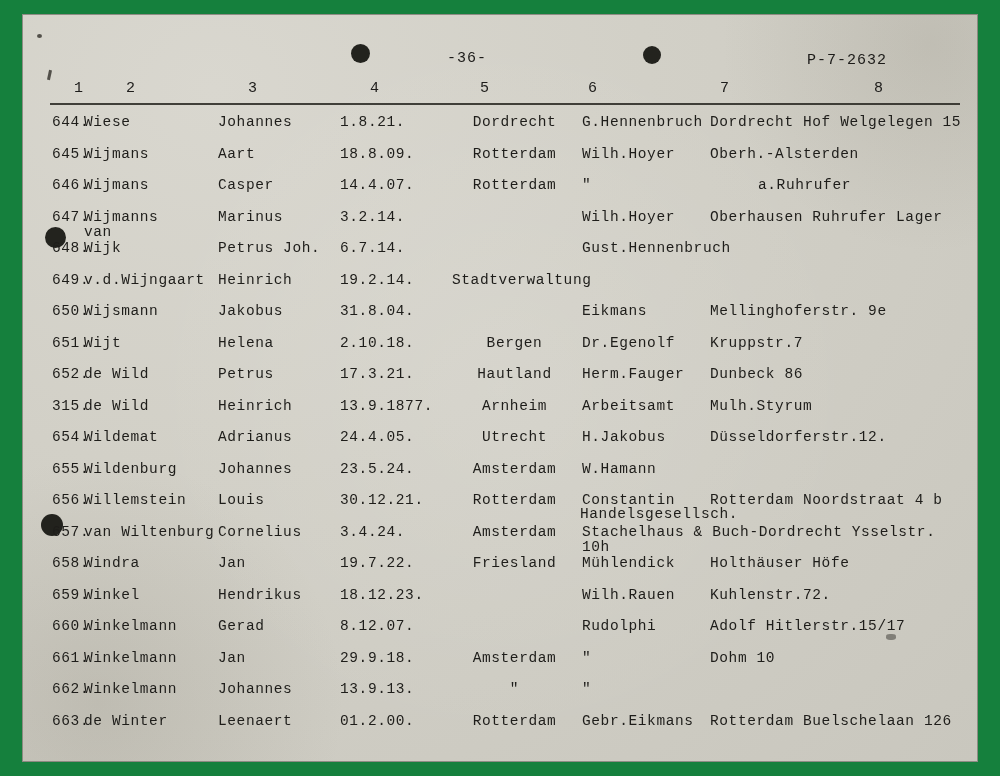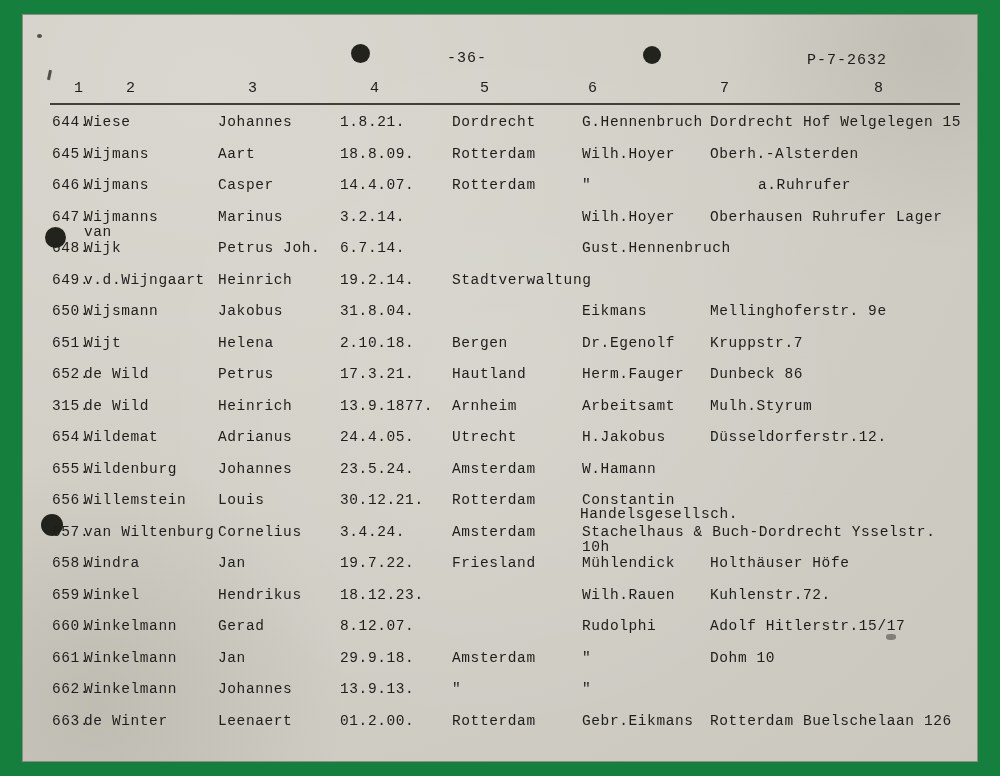--- a/index.html
+++ b/index.html
@@ -110,21 +110,21 @@
   }
   .cell {
     position: absolute;
     top: 0;
     color: #1e1d1a;
   }
   .c1 { left: 30px;  width: 52px; }
   .c2 { left: 62px;  width: 160px; }
   .c3 { left: 196px; width: 140px; }
   .c4 { left: 318px; width: 110px; }
-  .c5 { left: 430px; width: 125px; }
+  .c5 { left: 430px; width: 125px; text-align: center; }
   .c6 { left: 560px; width: 118px; }
   .c7 { left: 688px; width: 270px; }
   .sub {
     position: absolute;
     font-size: 14.5px;
     letter-spacing: 0.6px;
     white-space: pre;
     color: #1e1d1a;
   }
 </style>
@@ -164,21 +164,21 @@
           <div class="row"><div class="cell c1">646.</div><div class="cell c2">Wijmans</div><div class="cell c3">Casper</div><div class="cell c4">14.4.07.</div><div class="cell c5">Rotterdam</div><div class="cell c6">"</div><div class="cell c7" style="left: 736px;">a.Ruhrufer</div></div>
           <div class="row"><div class="cell c1">647.</div><div class="cell c2">Wijmanns</div><div class="cell c3">Marinus</div><div class="cell c4">3.2.14.</div><div class="cell c6">Wilh.Hoyer</div><div class="cell c7">Oberhausen Ruhrufer Lager</div><div class="sub" style="left: 62px; top: 15px;">van</div></div>
           <div class="row"><div class="cell c1">648.</div><div class="cell c2">Wijk</div><div class="cell c3">Petrus Joh.</div><div class="cell c4">6.7.14.</div><div class="cell c6">Gust.Hennenbruch</div></div>
           <div class="row"><div class="cell c1">649.</div><div class="cell c2">v.d.Wijngaart</div><div class="cell c3">Heinrich</div><div class="cell c4">19.2.14.</div><div class="cell c5">Stadtverwaltung</div></div>
           <div class="row"><div class="cell c1">650.</div><div class="cell c2">Wijsmann</div><div class="cell c3">Jakobus</div><div class="cell c4">31.8.04.</div><div class="cell c6">Eikmans</div><div class="cell c7">Mellinghoferstr. 9e</div></div>
           <div class="row"><div class="cell c1">651.</div><div class="cell c2">Wijt</div><div class="cell c3">Helena</div><div class="cell c4">2.10.18.</div><div class="cell c5">Bergen</div><div class="cell c6">Dr.Egenolf</div><div class="cell c7">Kruppstr.7</div></div>
           <div class="row"><div class="cell c1">652.</div><div class="cell c2">de Wild</div><div class="cell c3">Petrus</div><div class="cell c4">17.3.21.</div><div class="cell c5">Hautland</div><div class="cell c6">Herm.Fauger</div><div class="cell c7">Dunbeck 86</div></div>
           <div class="row"><div class="cell c1">315.</div><div class="cell c2">de Wild</div><div class="cell c3">Heinrich</div><div class="cell c4">13.9.1877.</div><div class="cell c5">Arnheim</div><div class="cell c6">Arbeitsamt</div><div class="cell c7">Mulh.Styrum</div></div>
           <div class="row"><div class="cell c1">654.</div><div class="cell c2">Wildemat</div><div class="cell c3">Adrianus</div><div class="cell c4">24.4.05.</div><div class="cell c5">Utrecht</div><div class="cell c6">H.Jakobus</div><div class="cell c7">Düsseldorferstr.12.</div></div>
           <div class="row"><div class="cell c1">655.</div><div class="cell c2">Wildenburg</div><div class="cell c3">Johannes</div><div class="cell c4">23.5.24.</div><div class="cell c5">Amsterdam</div><div class="cell c6">W.Hamann</div></div>
-          <div class="row"><div class="cell c1">656.</div><div class="cell c2">Willemstein</div><div class="cell c3">Louis</div><div class="cell c4">30.12.21.</div><div class="cell c5">Rotterdam</div><div class="cell c6">Constantin</div><div class="sub" style="left: 558px; top: 14px;">Handelsgesellsch.</div></div>
+          <div class="row"><div class="cell c1">656.</div><div class="cell c2">Willemstein</div><div class="cell c3">Louis</div><div class="cell c4">30.12.21.</div><div class="cell c5">Rotterdam</div><div class="cell c6">Constantin</div><div class="cell c7">Rotterdam Noordstraat 4 b</div><div class="sub" style="left: 558px; top: 14px;">Handelsgesellsch.</div></div>
           <div class="row"><div class="cell c1">657.</div><div class="cell c2">van Wiltenburg</div><div class="cell c3">Cornelius</div><div class="cell c4">3.4.24.</div><div class="cell c5">Amsterdam</div><div class="cell c6" style="width: 380px;">Stachelhaus &amp; Buch-Dordrecht Ysselstr.</div><div class="sub" style="left: 560px; top: 15px;">10h</div></div>
           <div class="row"><div class="cell c1">658.</div><div class="cell c2">Windra</div><div class="cell c3">Jan</div><div class="cell c4">19.7.22.</div><div class="cell c5">Friesland</div><div class="cell c6">Mühlendick</div><div class="cell c7">Holthäuser Höfe</div></div>
           <div class="row"><div class="cell c1">659.</div><div class="cell c2">Winkel</div><div class="cell c3">Hendrikus</div><div class="cell c4">18.12.23.</div><div class="cell c6">Wilh.Rauen</div><div class="cell c7">Kuhlenstr.72.</div></div>
           <div class="row"><div class="cell c1">660.</div><div class="cell c2">Winkelmann</div><div class="cell c3">Gerad</div><div class="cell c4">8.12.07.</div><div class="cell c6">Rudolphi</div><div class="cell c7">Adolf Hitlerstr.15/17</div></div>
           <div class="row"><div class="cell c1">661.</div><div class="cell c2">Winkelmann</div><div class="cell c3">Jan</div><div class="cell c4">29.9.18.</div><div class="cell c5">Amsterdam</div><div class="cell c6">"</div><div class="cell c7">Dohm 10</div></div>
           <div class="row"><div class="cell c1">662.</div><div class="cell c2">Winkelmann</div><div class="cell c3">Johannes</div><div class="cell c4">13.9.13.</div><div class="cell c5">"</div><div class="cell c6">"</div></div>
           <div class="row"><div class="cell c1">663.</div><div class="cell c2">de Winter</div><div class="cell c3">Leenaert</div><div class="cell c4">01.2.00.</div><div class="cell c5">Rotterdam</div><div class="cell c6">Gebr.Eikmans</div><div class="cell c7">Rotterdam Buelschelaan 126</div></div>
         </div>
 
     </div>

